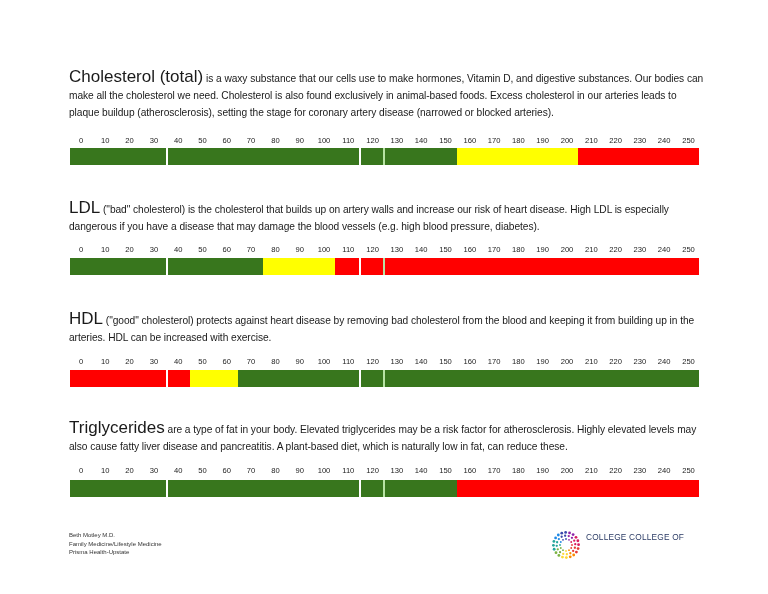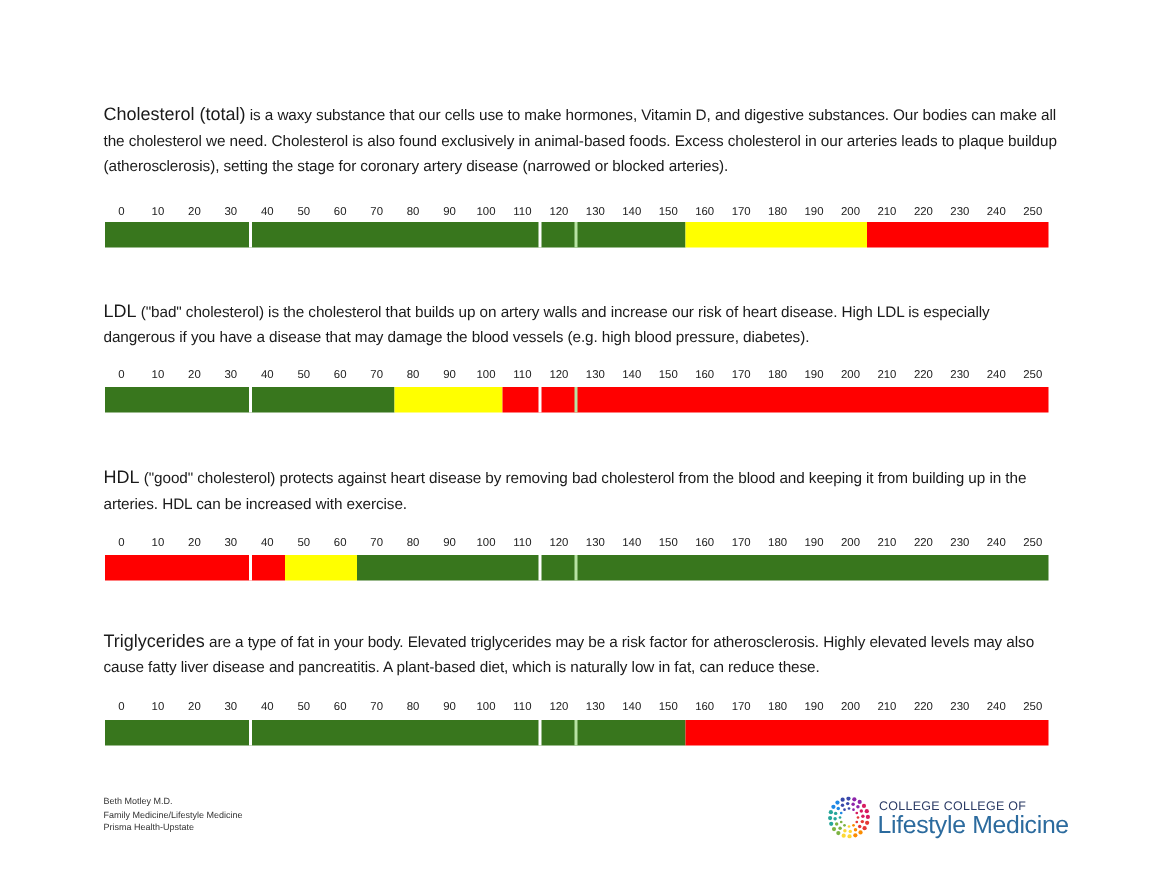--- a/index.html
+++ b/index.html
@@ -1,20 +1,20 @@
 <!DOCTYPE html>
 <html><head>
   <meta charset="utf-8">
   <style>
     html, body { margin: 0; padding: 0; background: #ffffff; }
     body { width: 768px; height: 594px; position: relative; overflow: hidden;
            font-family: "Liberation Sans", sans-serif; color: #1a1a1a; }
     .section { position: absolute; left: 69px; width: 640px; }
     .para { font-size: 10.2px; line-height: 17px; margin: 0; letter-spacing: -0.05px; }
-    .para .term { font-size: 12px; letter-spacing: 0; }
+    .para .term { font-size: 17px; letter-spacing: 0; }
     .ticks { position: absolute; left: 0; width: 640px; height: 12px; font-size: 7.6px; color: #222; }
     .ticks span { position: absolute; top: 0; transform: translateX(-50%); white-space: nowrap; }
     .bar { position: absolute; left: 1px; width: 629px; height: 17px; }
     .seg { position: absolute; top: 0; height: 17px; }
     .sep { position: absolute; top: 0; width: 2px; height: 17px; background: #ffffff; }
     .sep.light { background: #b7e3a3; }
     .footer { position: absolute; left: 69px; top: 531px; font-size: 6px; line-height: 8.5px; color: #333; }
     .logo { position: absolute; left: 552px; top: 529px; width: 170px; height: 36px; }
     .logo-mark { position: absolute; left: 0; top: 2px; width: 28px; height: 28px; }
     .logo-top { position: absolute; left: 34px; top: 3px; font-size: 8.3px; letter-spacing: 0.2px; color: #2a3a64; white-space: nowrap; }
@@ -235,14 +235,13 @@
         <circle cx="13.643234201494165" cy="1.4050518792248887" r="1.4" fill="#3949ab"></circle>
         <circle cx="17.5527485751301" cy="1.9112458225873805" r="1.4" fill="#8e24aa"></circle>
         <circle cx="21.114495164777438" cy="3.600771252138051" r="1.4" fill="#8e24aa"></circle>
         <circle cx="23.979825398093794" cy="6.308245647216622" r="1.4" fill="#d81b60"></circle>
         <circle cx="25.868260787912515" cy="9.768642549949465" r="1.4" fill="#d81b60"></circle>
         <circle cx="26.59494812077511" cy="13.643234201494165" r="1.4" fill="#d81b60"></circle>
         <circle cx="26.088754177412618" cy="17.552748575130096" r="1.4" fill="#e53935"></circle>
       </g>
   </svg>
   <div class="logo-top">COLLEGE COLLEGE OF</div>
-  <div class="logo-main">Lifestyle Medicine</div>
 </div>
 
 </body></html>

